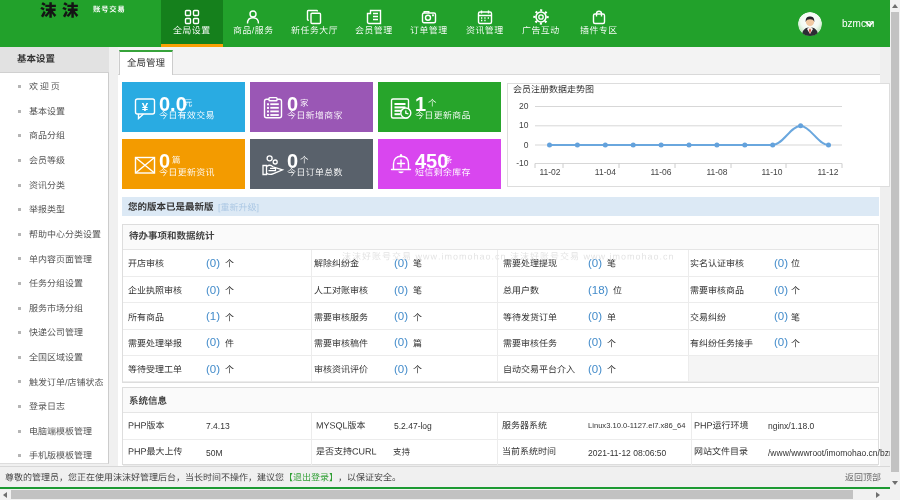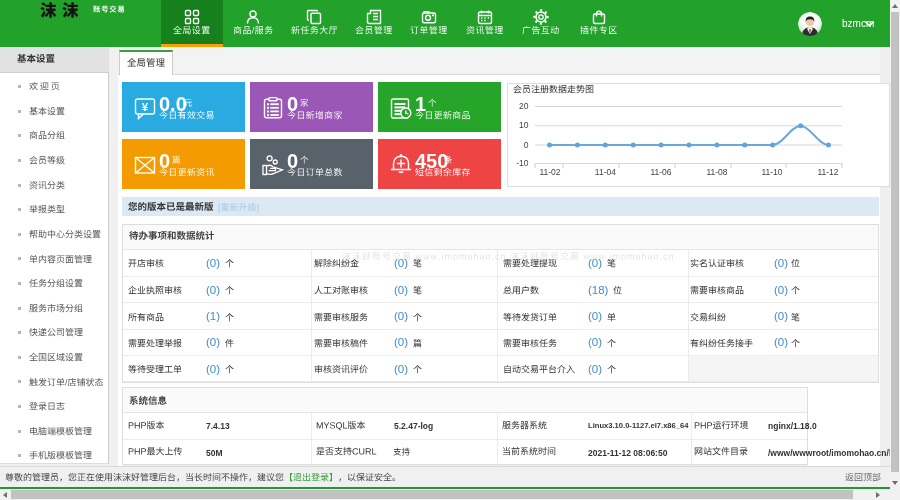--- a/index.html
+++ b/index.html
@@ -110,21 +110,21 @@
   <div class="abs card" style="left:250px;top:139px;width:123px;background:#59616b;">
     <svg width="24" height="24" viewBox="0 0 24 24" fill="none" stroke="#fff" stroke-width="1.3">
       <circle cx="8.6" cy="5.3" r="2.5"></circle>
       <circle cx="14.2" cy="9" r="2"></circle>
       <path d="M2 12.5 L5.5 12.5 L5.5 21.5 L2 21.5 Z"></path>
       <path d="M5.5 13.5 C8 11.8 10.5 12.3 11.8 13.8 L21.5 16.8 L12.5 20.6 C10 21.7 7 21.3 5.5 20.3"></path>
       <path d="M7.5 17.6 L14.5 17.6 L14.5 15.4 L9 15.4" stroke-width="1.2"></path>
     </svg>
     <div class="num">0</div>
   </div>
-  <div class="abs card" style="left:378px;top:139px;width:123px;background:#ef4444;">
+  <div class="abs card" style="left:378px;top:139px;width:123px;background:#d946ef;">
     <svg width="24" height="24" viewBox="0 0 24 24" fill="none" stroke="#fff" stroke-width="1.4">
       <path d="M4.5 16.5 L4.5 11 C4.5 6 7.5 3.3 12 3.3 C16.5 3.3 19.5 6 19.5 11 L19.5 16.5"></path>
       <path d="M2.5 16.5 L21.5 16.5 M12 7 L12 14 M8.5 10.5 L15.5 10.5" stroke-linecap="round"></path>
       <path d="M12 2.2 L12 3.3" stroke-linecap="round" stroke-width="2.2"></path>
       <path d="M9.3 18.5 C9.8 20.8 14.2 20.8 14.7 18.5 Z" fill="#fff" stroke="none"></path>
     </svg>
     <div class="num">450</div>
   </div>
 
   <div class="abs" style="left:507px;top:83px;width:383px;height:104px;background:#fff;border:1px solid #ddd;">
@@ -238,21 +238,21 @@
             <td class="v"><span class="bv">(0)</span></td>
           <td></td>
             <td class="v"><span class="bv">(0)</span></td>
           <td class="empty"></td>
             <td class="v empty"></td>
           </tr>
     </tbody>
       </table>
   </div>
 
-  <div class="abs panel" style="left:122px;top:387px;width:686px;height:78px;font-weight:bold;" id="sysp">
+  <div class="abs panel" style="left:122px;top:387px;width:757px;height:78px;" id="sysp">
     <div class="phead"></div>
     <table class="tb" id="sys">
       <colgroup>
           <col style="width:80px">
           <col style="width:108px">
           <col style="width:80px">
           <col style="width:106px">
           <col style="width:88px">
           <col style="width:106px">
           <col style="width:74px">

